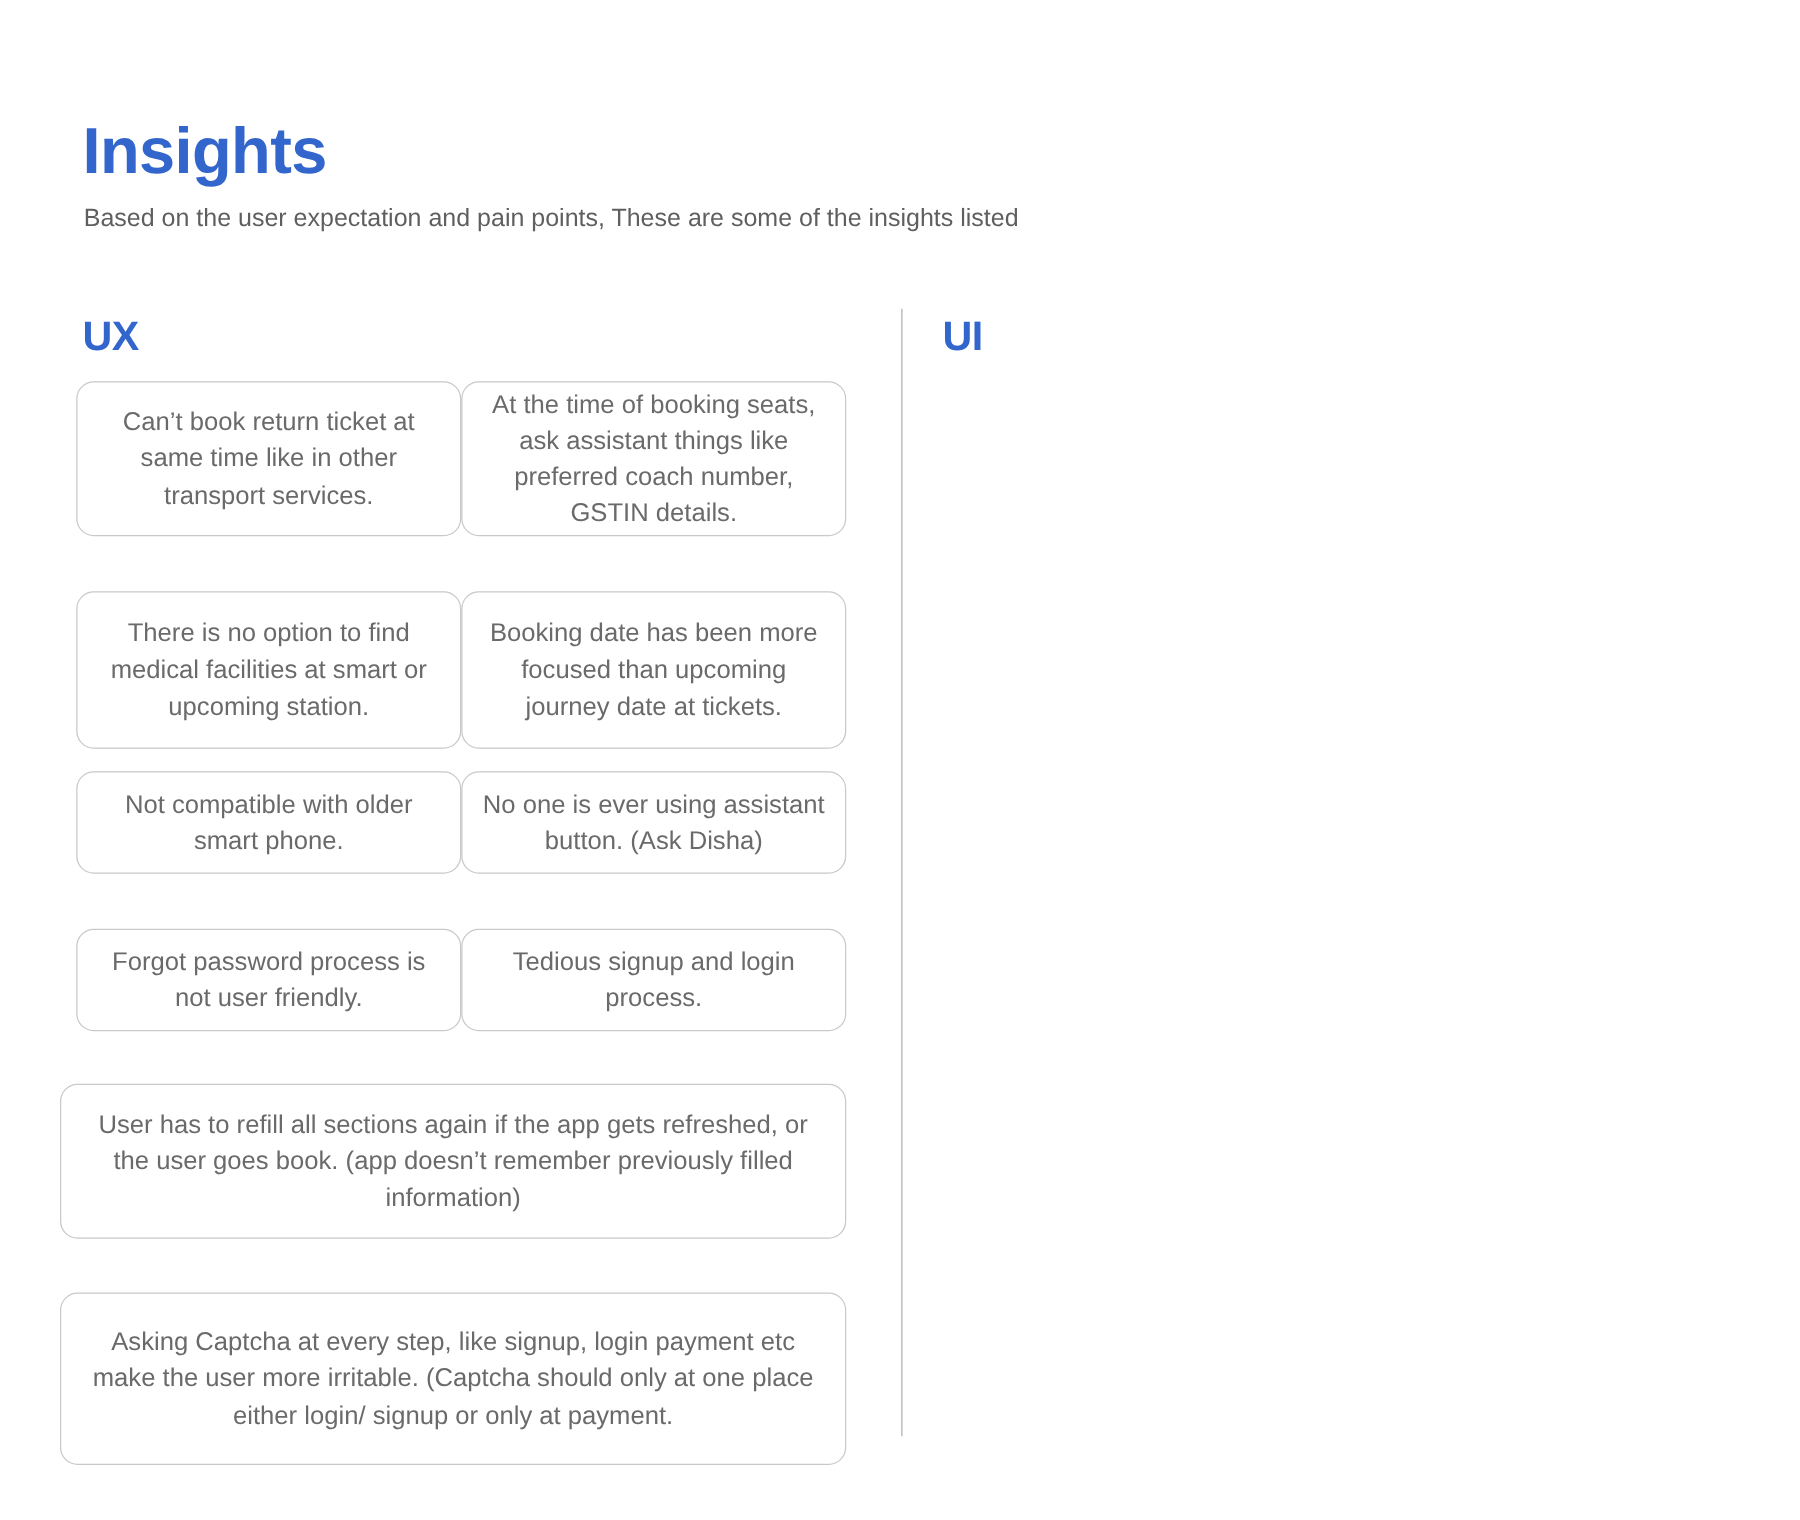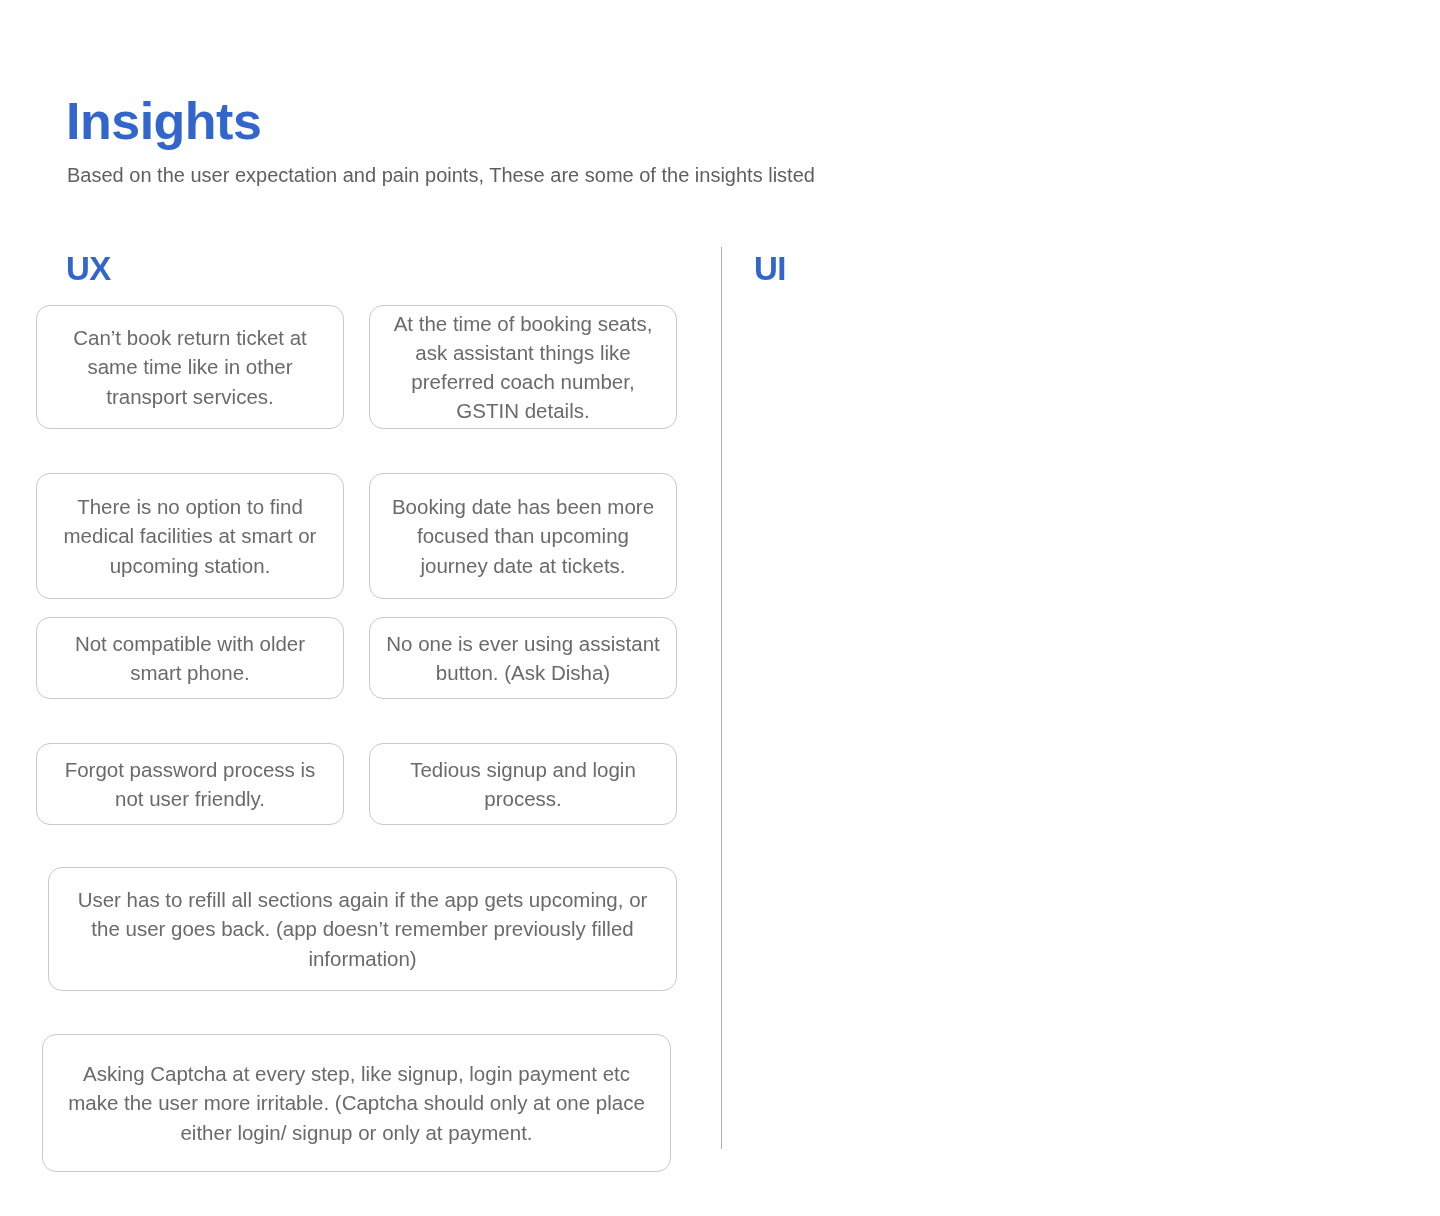--- a/index.html
+++ b/index.html
@@ -81,21 +81,21 @@
   
   .ux-grid {
     position: absolute;
     left: 36px;
     top: 305px;
     width: 641px;
   }
 
   .row {
     display: flex;
-    justify-content: space-between;
+    justify-content: flex-end;
     align-items: flex-start;
   }
 
   .card {
     box-sizing: border-box;
     display: flex;
     align-items: center;
     justify-content: center;
     text-align: center;
     border-radius: 14px;
@@ -159,21 +159,21 @@
         <div class="card card-outline w-half h-c">Not compatible with older smart phone.</div>
         <div class="card card-outline w-half h-c">No one is ever using assistant button. (Ask Disha)</div>
       </div>
 
       <div class="row gap-c">
         <div class="card card-outline w-half h-d">Forgot password process is not user friendly.</div>
         <div class="card card-outline w-half h-d">Tedious signup and login process.</div>
       </div>
 
       <div class="row gap-d ux-wide-wrap">
-        <div class="card card-outline w-full h-e">User has to refill all sections again if the app gets upcoming, or the user goes back. (app doesn’t remember previously filled information)</div>
+        <div class="card card-outline w-full h-e">User has to refill all sections again if the app gets refreshed, or the user goes book. (app doesn’t remember previously filled information)</div>
       </div>
 
       <div class="row gap-e ux-wide-wrap2">
         <div class="card card-outline w-full h-f">Asking Captcha at every step, like signup, login payment etc make the user more irritable. (Captcha should only at one place either login/ signup or only at payment.</div>
       </div>
 
     </div>
   </section>
 
   <section class="col-ui">

